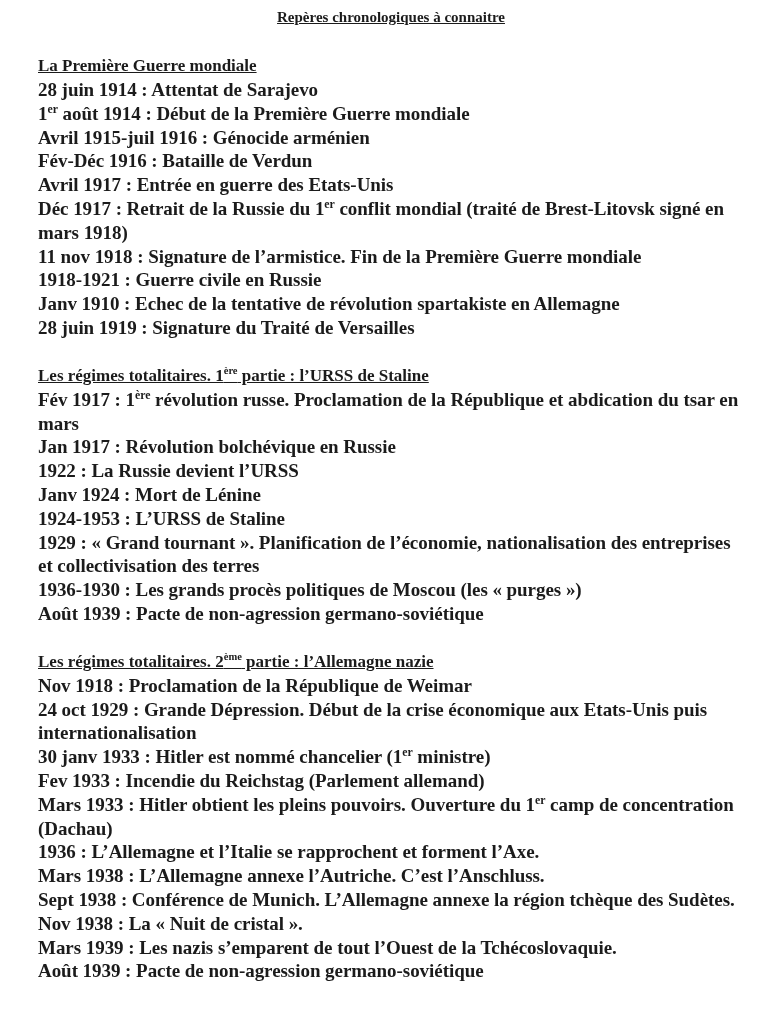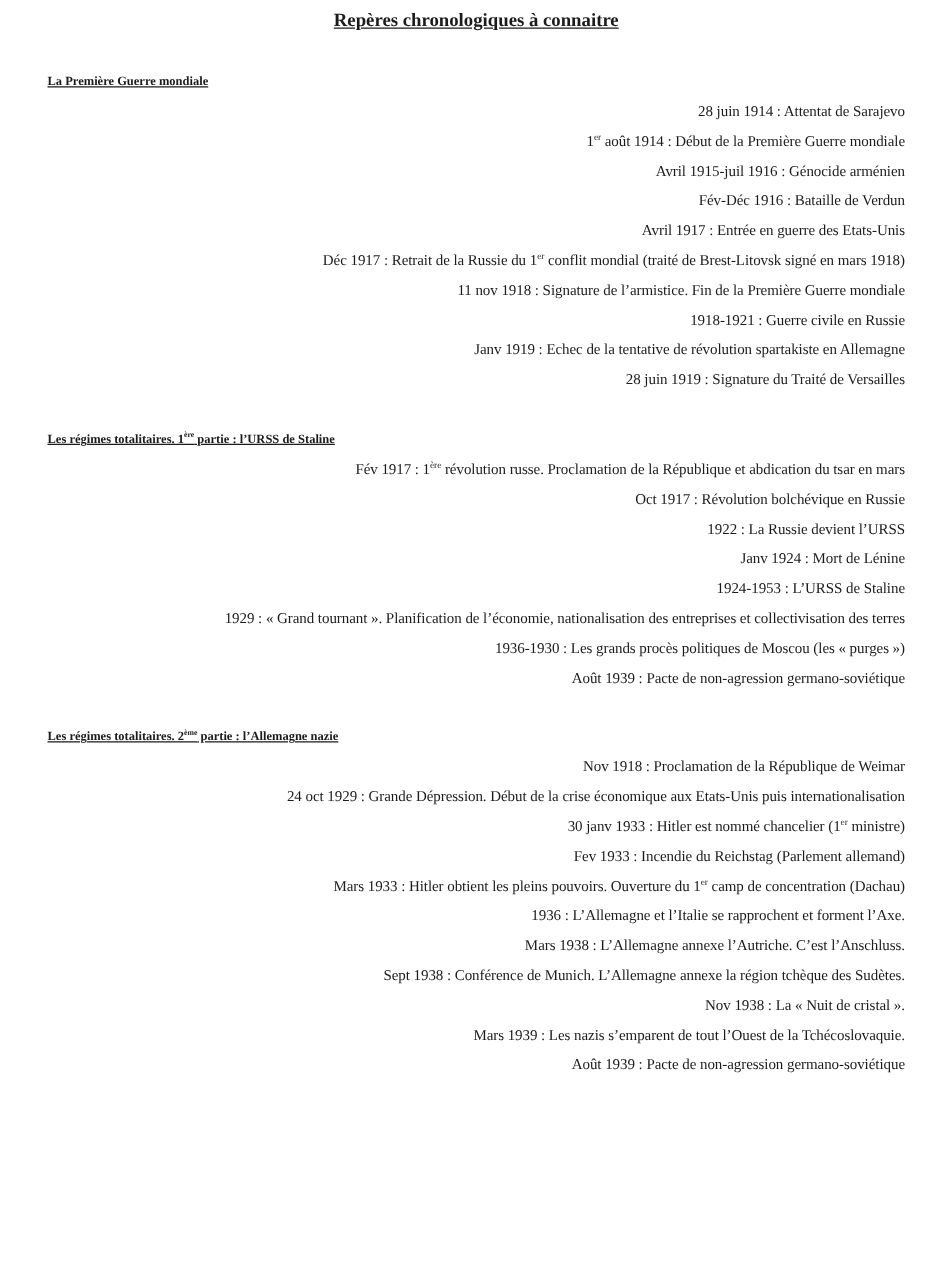--- a/index.html
+++ b/index.html
@@ -8,43 +8,43 @@
     width: 760px;
     height: 1024px;
     font-family: "Liberation Serif", "DejaVu Serif", serif;
     color: #1b1b1b;
     overflow: hidden;
   }
   .page {
     width: 760px;
     height: 1024px;
     background: #ffffff;
-    padding: 5px 36px 0 38px;
+    padding: 5px 16px 0 38px;
   }
   .doc-title {
     font-size: 15px;
     line-height: 24px;
     font-weight: bold;
     text-decoration: underline;
     text-align: center;
     margin-bottom: 25px;
   }
   .section-heading {
-    font-size: 10px;
+    font-size: 17px;
     line-height: 24px;
     font-weight: bold;
     text-decoration: underline;
     margin-top: 24px;
   }
   .entry {
-    font-size: 12px;
+    font-size: 19px;
     line-height: 23.8px;
     letter-spacing: -0.05px;
-    font-weight: normal;
-    text-align: right;
+    font-weight: bold;
+    text-align: left;
   }
   sup {
     font-size: 0.62em;
     vertical-align: super;
     line-height: 0;
   }
 </style>
 </head>
 <body>
 
@@ -55,28 +55,28 @@
   <section>
     <h2 class="section-heading" style="margin-top:0">La Première Guerre mondiale</h2>
     <p class="entry">28 juin 1914 : Attentat de Sarajevo</p>
     <p class="entry">1<sup>er</sup> août 1914 : Début de la Première Guerre mondiale</p>
     <p class="entry">Avril 1915-juil 1916 : Génocide arménien</p>
     <p class="entry">Fév-Déc 1916 : Bataille de Verdun</p>
     <p class="entry">Avril 1917 : Entrée en guerre des Etats-Unis</p>
     <p class="entry">Déc 1917 : Retrait de la Russie du 1<sup>er</sup> conflit mondial (traité de Brest-Litovsk signé en mars 1918)</p>
     <p class="entry">11 nov 1918 : Signature de l’armistice. Fin de la Première Guerre mondiale</p>
     <p class="entry">1918-1921 : Guerre civile en Russie</p>
-    <p class="entry">Janv 1919 : Echec de la tentative de révolution spartakiste en Allemagne</p>
+    <p class="entry">Janv 1910 : Echec de la tentative de révolution spartakiste en Allemagne</p>
     <p class="entry">28 juin 1919 : Signature du Traité de Versailles</p>
   </section>
 
   <section>
     <h2 class="section-heading">Les régimes totalitaires. 1<sup>ère</sup> partie : l’URSS de Staline</h2>
     <p class="entry">Fév 1917 : 1<sup>ère</sup> révolution russe. Proclamation de la République et abdication du tsar en mars</p>
-    <p class="entry">Oct 1917 : Révolution bolchévique en Russie</p>
+    <p class="entry">Jan 1917 : Révolution bolchévique en Russie</p>
     <p class="entry">1922 : La Russie devient l’URSS</p>
     <p class="entry">Janv 1924 : Mort de Lénine</p>
     <p class="entry">1924-1953 : L’URSS de Staline</p>
     <p class="entry">1929 : « Grand tournant ». Planification de l’économie, nationalisation des entreprises et collectivisation des terres</p>
     <p class="entry">1936-1930 : Les grands procès politiques de Moscou (les « purges »)</p>
     <p class="entry">Août 1939 : Pacte de non-agression germano-soviétique</p>
   </section>
 
   <section>
     <h2 class="section-heading">Les régimes totalitaires. 2<sup>ème</sup> partie : l’Allemagne nazie</h2>

